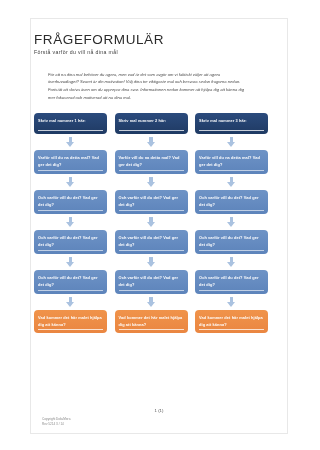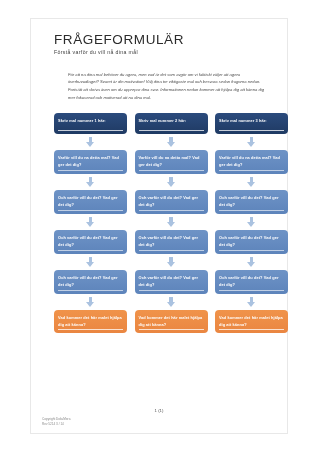--- a/index.html
+++ b/index.html
@@ -34,21 +34,21 @@
     pointer-events: none;
   }
 
   .content {
     position: absolute;
     left: 30px;
     top: 18px;
     width: 258px;
     height: 416px;
     box-sizing: border-box;
-    padding: 14px 12px 0 24px;
+    padding: 14px 12px 0 4px;
   }
 
   .doc-title {
     font-size: 13.5px;
     letter-spacing: 0.6px;
     color: #2b2b2b;
     font-weight: 400;
     margin: 0 0 1px 0;
     line-height: 1.15;
   }

